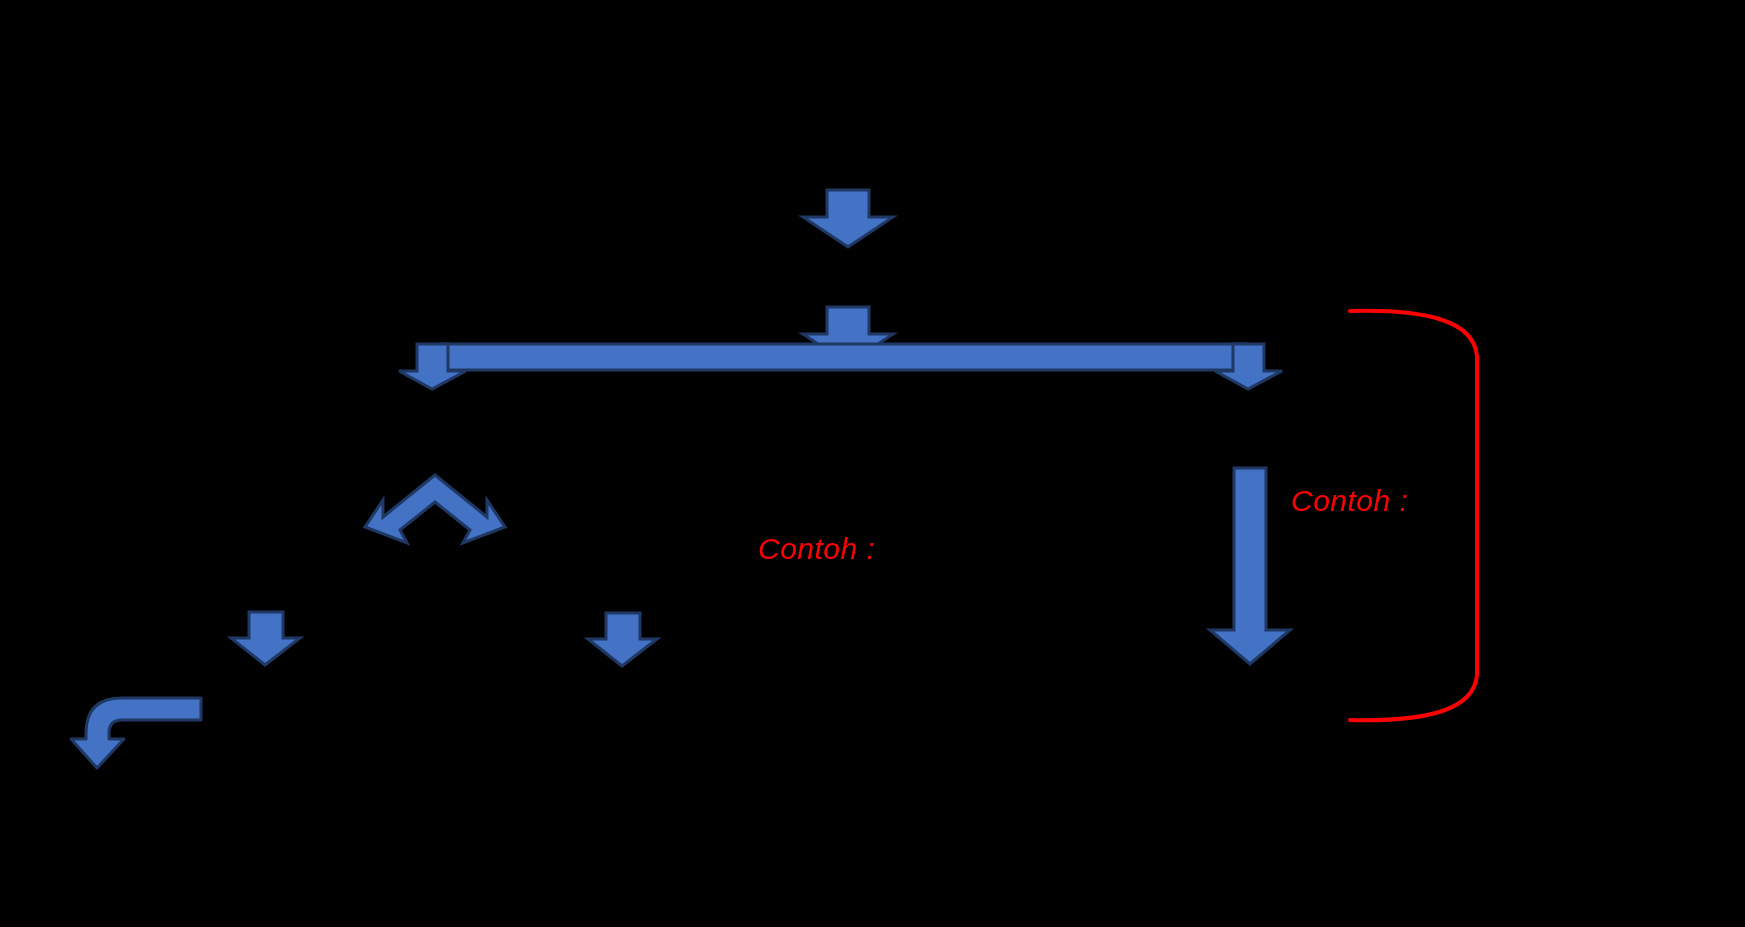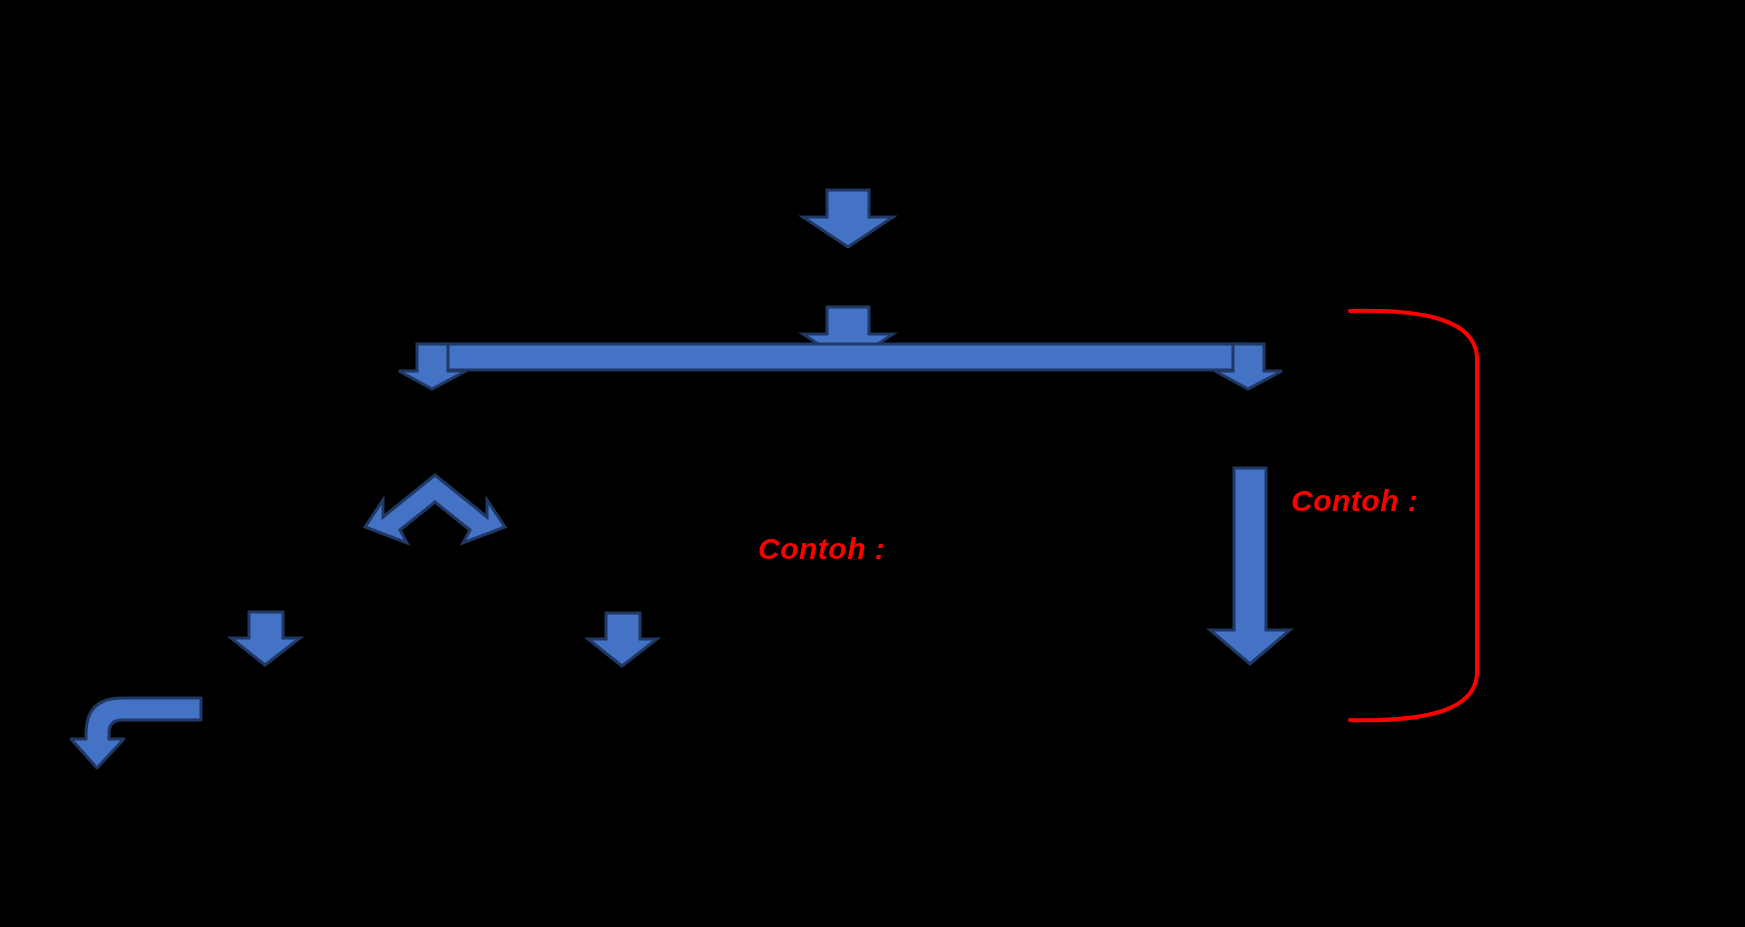--- a/index.html
+++ b/index.html
@@ -24,21 +24,21 @@
     top: 0;
     width: 1745px;
     height: 927px;
     display: block;
   }
   .label-contoh {
     position: absolute;
     color: #FF0000;
     font-family: "Liberation Sans", sans-serif;
     font-style: italic;
-    font-weight: bold;
+    font-weight: normal;
     font-size: 30px;
     letter-spacing: 0.5px;
     white-space: nowrap;
     line-height: 1;
   }
   #contoh-label-center {
     left: 758px;
     top: 534px;
   }
   #contoh-label-right {

